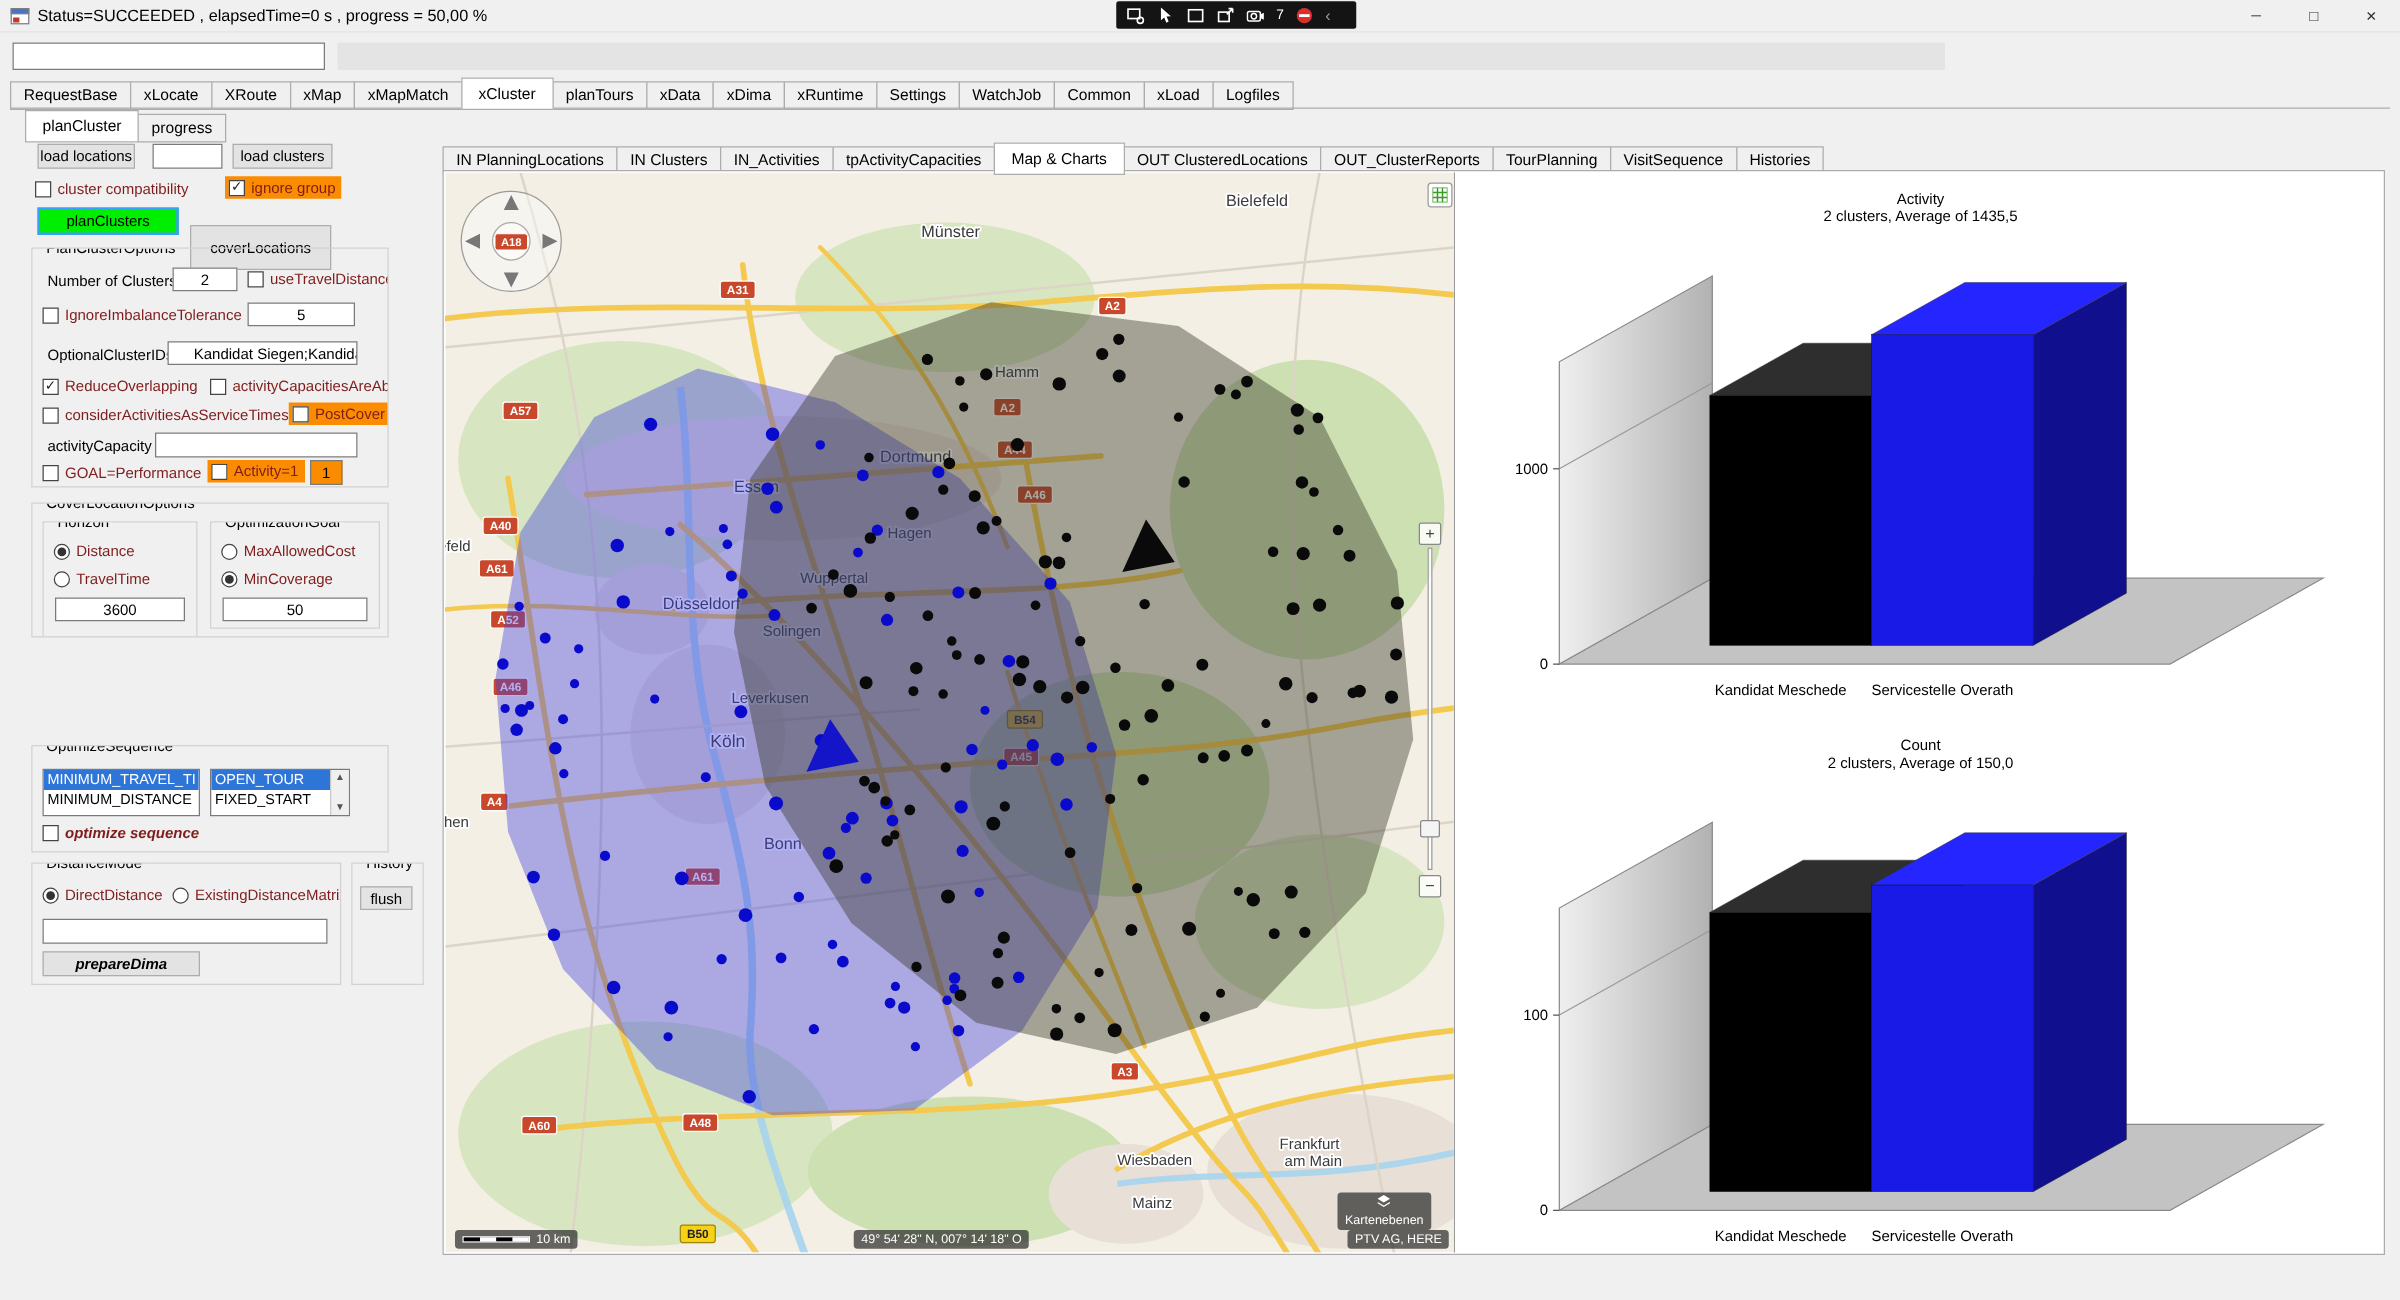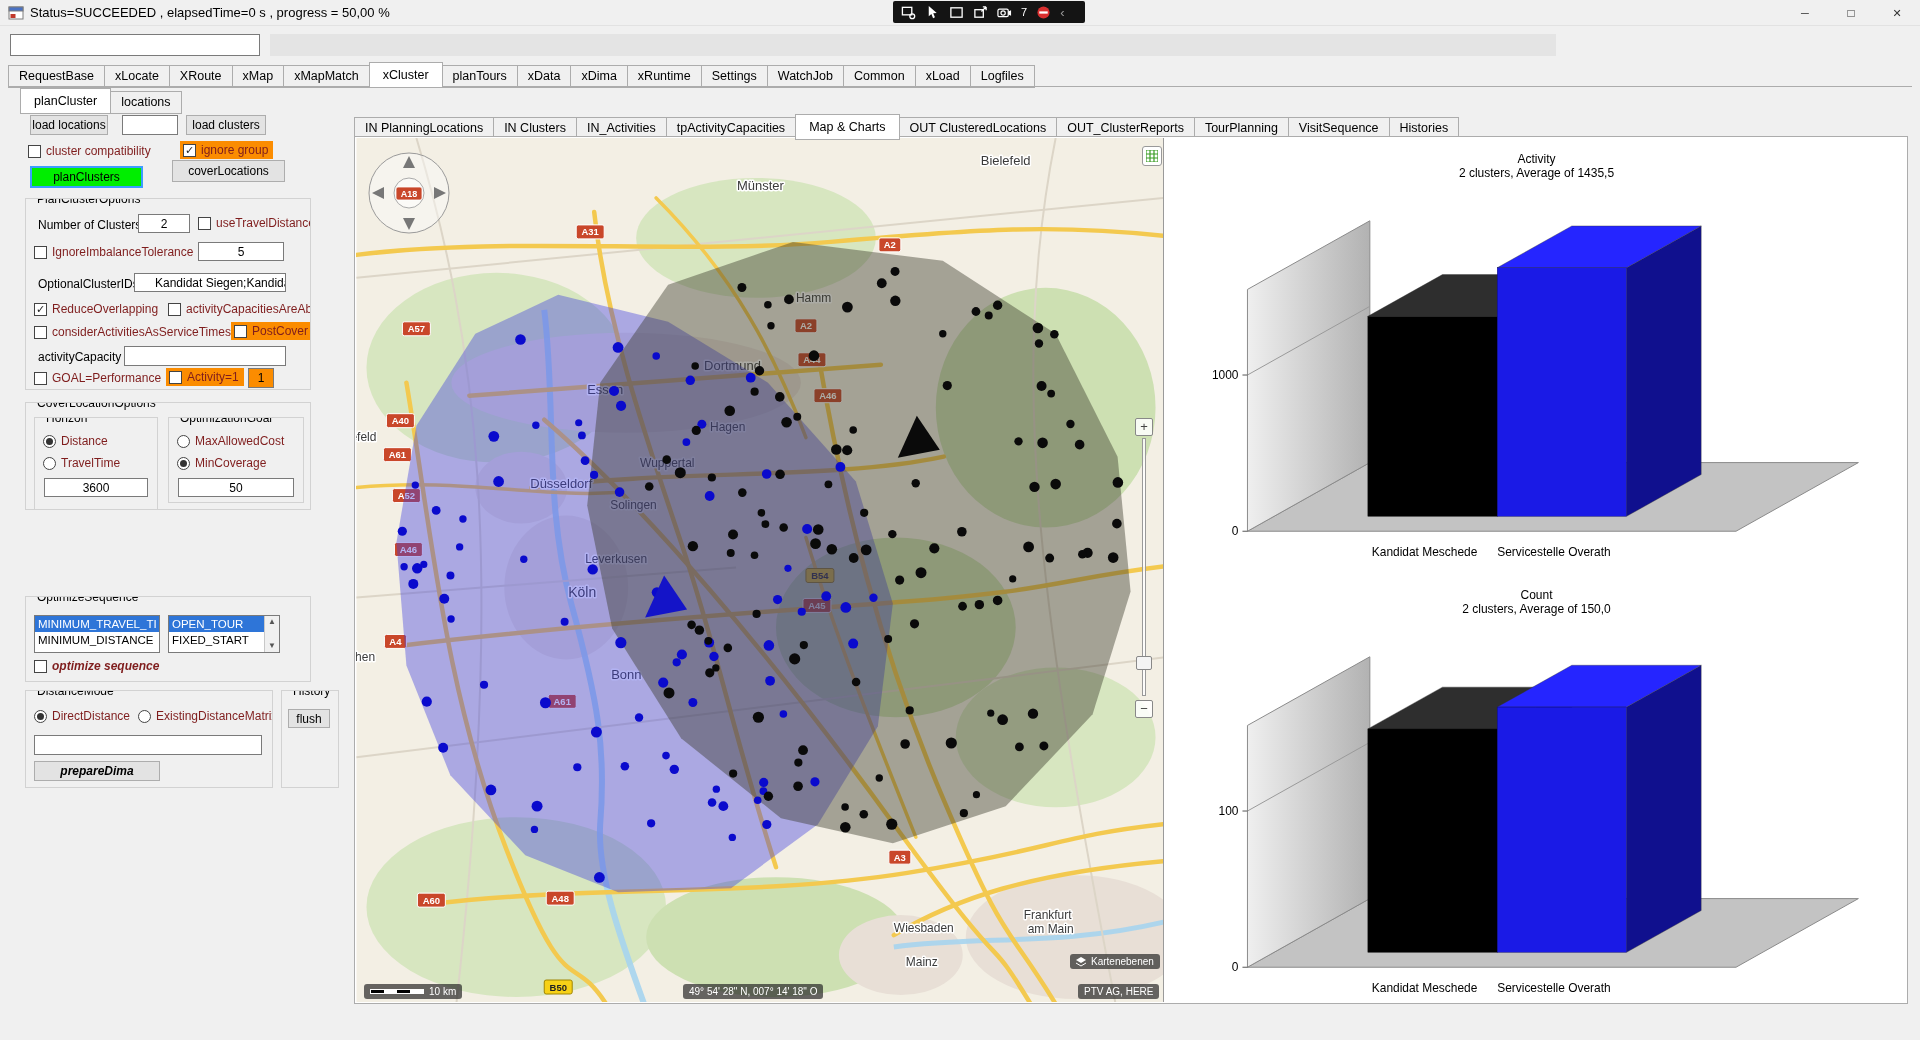--- a/index.html
+++ b/index.html
@@ -133,38 +133,38 @@
       <div class="tab">Settings</div>
       <div class="tab">WatchJob</div>
       <div class="tab">Common</div>
       <div class="tab">xLoad</div>
       <div class="tab">Logfiles</div>
     </div>
   <div class="tabline" style="left:8px; top:86px; width:1904px;"></div>
 
   <div class="tabbar" id="sub-tabbar" style="left:20px; top:88px;">
       <div class="tab sel">planCluster</div>
-      <div class="tab">locations</div>
+      <div class="tab">progress</div>
     </div>
 
   <div class="btn" style="left:30px;top:115px;width:78px;height:20px;">load locations</div>
   <div class="tb center" style="left:122px;top:115px;width:56px;height:20px;"></div>
   <div class="btn" style="left:186px;top:115px;width:80px;height:20px;">load clusters</div>
 
   <div class="cbrow" style="left:28px;top:144px;">
     <span class="box"></span>
     <span>cluster compatibility</span>
   </div>
   <div class="cbrow orangebg on" style="left:180px;top:141px;">
     <span class="box"></span>
     <span>ignore group</span>
   </div>
 
   <div class="btn" style="left:30px;top:166px;width:113px;height:22px;background:#00ee00;border:2px solid #3c9cff;">planClusters</div>
-  <div class="btn" style="left:152px;top:160px;width:113px;height:22px;margin-left:20px;">coverLocations</div>
+  <div class="btn" style="left:152px;top:180px;width:113px;height:36px;">coverLocations</div>
 
   <div class="gb" style="left:25px;top:198px;width:286px;height:192px;">
     <span class="gt">PlanClusterOptions</span>
     <span class="lbl" style="left:12px;top:19px;">Number of Clusters</span>
     <div class="tb center" style="left:112px;top:15px;width:52px;height:19px;">2</div>
     <div class="cbrow" style="left:172px;top:17px;">
       <span class="box"></span>
       <span>useTravelDistance</span>
     </div>
     <div class="cbrow" style="left:8px;top:46px;">
@@ -659,21 +659,21 @@
         </span>
         <span>10 km</span>
       </div>
 
       
       <div class="mo darkbox" style="left:327px; top:846px;">
         <span>49° 54' 28" N, 007° 14' 18" O</span>
       </div>
 
       
-      <div class="mo darkbox" style="left:714px; top:816px;">
+      <div class="mo darkbox" style="left:714px; top:816px;flex-direction:column;">
         <svg width="10" height="10" viewBox="0 0 10 10">
           <path d="M5,0 L10,3 L5,6 L0,3 Z" fill="#fff"></path>
           <path d="M0,6 L5,9 L10,6" fill="none" stroke="#fff"></path>
         </svg>
         <span>Kartenebenen</span>
       </div>
 
       
       <div class="mo darkbox" style="left:722px; top:846px;">
         <span>PTV AG, HERE</span>

